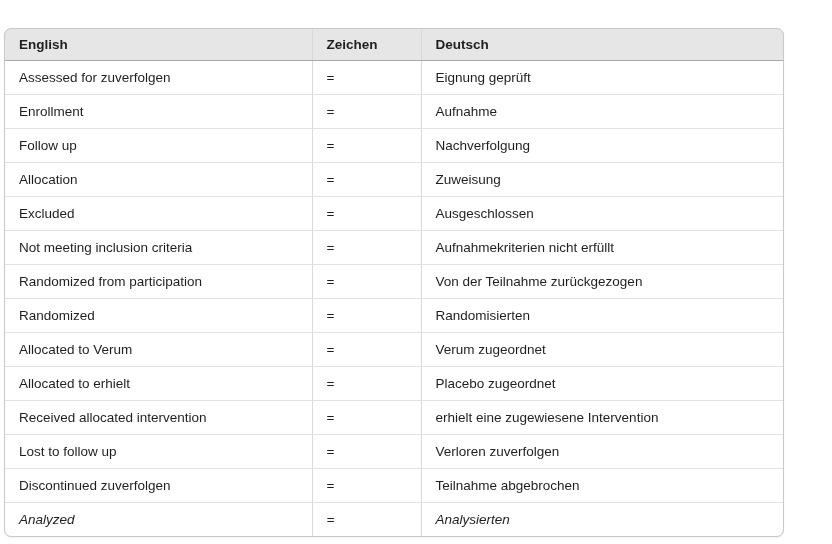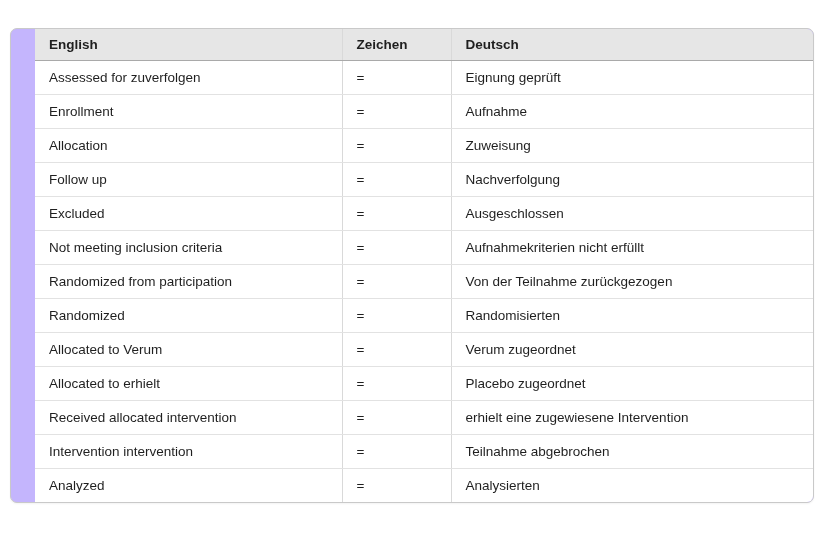--- a/index.html
+++ b/index.html
@@ -10,29 +10,28 @@
   }
   .page {
     width: 832px;
     height: 544px;
     background: #ffffff;
     position: relative;
     overflow: hidden;
   }
   .table-wrap {
     position: absolute;
-    left: 10px;
+    left: 4px;
     top: 28px;
     width: 778px;
     border: 1px solid #c9c9c9;
     border-radius: 7px;
     overflow: hidden;
     background: #c4b5fd;
     box-shadow: 0 1px 2px rgba(0,0,0,0.05);
-    padding-left: 24px;
   }
   table.glossary {
     width: 100%;
     border-collapse: collapse;
     font-size: 13.5px;
     color: #1f1f1f;
     line-height: 17px;
   }
   table.glossary th {
     background: #e6e6e6;
@@ -43,20 +42,21 @@
     height: 16px;
   }
   table.glossary td {
     background: #ffffff;
     padding: 8px 14px;
     border-bottom: 1px solid #e2e2e2;
     height: 17px;
   }
   table.glossary tbody tr:last-child td {
     border-bottom: none;
+    font-style: italic;
   }
   table.glossary th:nth-child(n+2),
   table.glossary td:nth-child(n+2) {
     border-left: 1px solid #d9d9d9;
   }
   col.c-english { width: 307px; }
   col.c-zeichen { width: 109px; }
   col.c-deutsch { width: auto; }
 </style>
 </head>
@@ -82,28 +82,28 @@
           <td>Assessed for zuverfolgen</td>
           <td>=</td>
           <td>Eignung geprüft</td>
         </tr>
         <tr>
           <td>Enrollment</td>
           <td>=</td>
           <td>Aufnahme</td>
         </tr>
         <tr>
+          <td>Follow up</td>
+          <td>=</td>
+          <td>Nachverfolgung</td>
+        </tr>
+        <tr>
           <td>Allocation</td>
           <td>=</td>
           <td>Zuweisung</td>
-        </tr>
-        <tr>
-          <td>Follow up</td>
-          <td>=</td>
-          <td>Nachverfolgung</td>
         </tr>
         <tr>
           <td>Excluded</td>
           <td>=</td>
           <td>Ausgeschlossen</td>
         </tr>
         <tr>
           <td>Not meeting inclusion criteria</td>
           <td>=</td>
           <td>Aufnahmekriterien nicht erfüllt</td>
@@ -127,21 +127,26 @@
           <td>Allocated to erhielt</td>
           <td>=</td>
           <td>Placebo zugeordnet</td>
         </tr>
         <tr>
           <td>Received allocated intervention</td>
           <td>=</td>
           <td>erhielt eine zugewiesene Intervention</td>
         </tr>
         <tr>
-          <td>Intervention intervention</td>
+          <td>Lost to follow up</td>
+          <td>=</td>
+          <td>Verloren zuverfolgen</td>
+        </tr>
+        <tr>
+          <td>Discontinued zuverfolgen</td>
           <td>=</td>
           <td>Teilnahme abgebrochen</td>
         </tr>
         <tr>
           <td>Analyzed</td>
           <td>=</td>
           <td>Analysierten</td>
         </tr>
       </tbody>
     </table>

